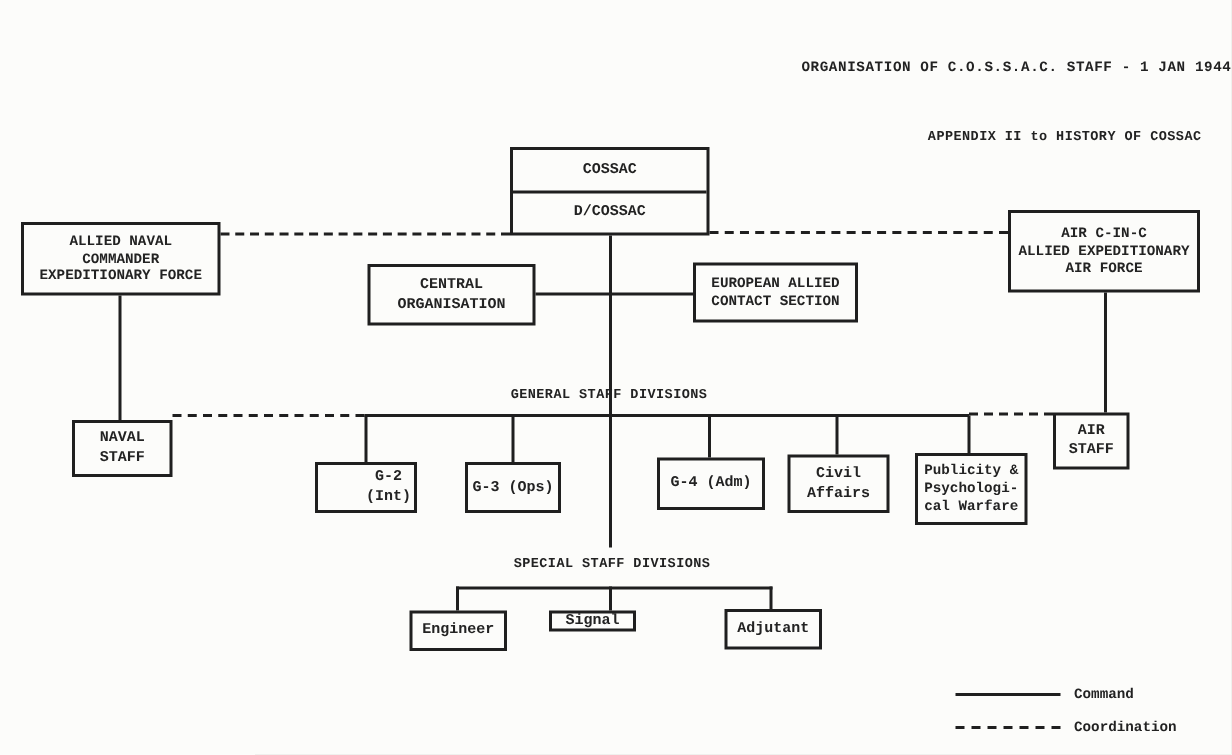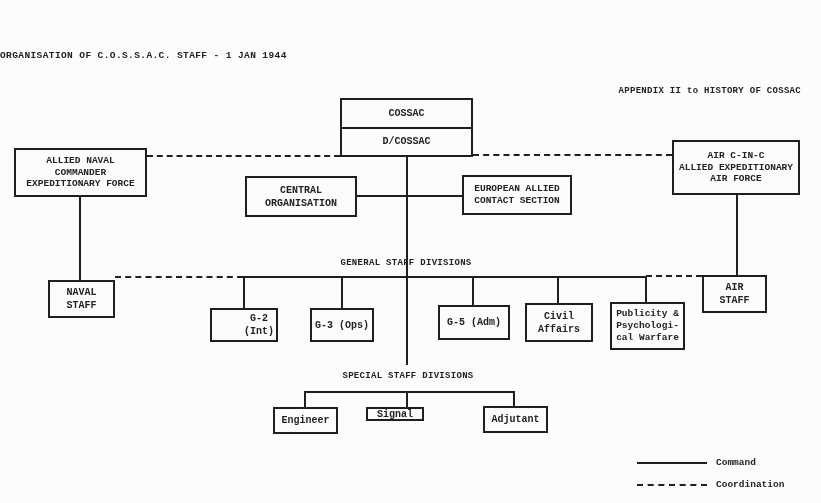--- a/index.html
+++ b/index.html
@@ -3,22 +3,22 @@
 <meta charset="utf-8">
 <style>
   html,body { margin:0; padding:0; background:#e8e8e4; }
   .canvas {
     position:relative; width:821px; height:503px; margin:0 auto;
     background:#fcfcfa; overflow:hidden;
     font-family:"Liberation Mono","DejaVu Sans Mono",monospace;
     color:#222;
   }
   .title {
-    position:absolute; left:0; top:50px; width:100%;
-    text-align:left; font-size:9.5px; font-weight:700; letter-spacing:0.4px;font-family:Liberation Mono, monospace;
+    position:absolute; left:0; top:39px; width:100%;
+    text-align:right; font-size:9.5px; font-weight:700; letter-spacing:0.4px;font-family:Liberation Mono, monospace;
   }
   .appendix {
     position:absolute; right:20px; top:86px;
     font-size:9px; font-weight:700; letter-spacing:0.3px;
   }
   .box {
     position:absolute; box-sizing:border-box;
     border:2px solid #1f1f1f; background:transparent;
     display:flex; align-items:center; justify-content:center;
   }
@@ -83,32 +83,32 @@
     <span class="box-label">NAVAL
 STAFF</span>
   </div>
   <div class="box" style="left:210px; top:308px; width:68px; height:34px;padding-left:30px;">
     <span class="box-label">G-2 (Int)</span>
   </div>
   <div class="box" style="left:310px; top:308px; width:64px; height:34px;justify-content:center;">
     <span class="box-label">G-3 (Ops)</span>
   </div>
   <div class="box" style="left:438px; top:305px; width:72px; height:35px;">
-    <span class="box-label">G-5 (Adm)</span>
+    <span class="box-label">G-4 (Adm)</span>
   </div>
   <div class="box" style="left:525px; top:303px; width:68px; height:39px;">
     <span class="box-label">Civil
 Affairs</span>
   </div>
   <div class="box" style="left:610px; top:302px; width:75px; height:48px;">
     <span class="box-label small">Publicity &amp;
 Psychologi-
 cal Warfare</span>
   </div>
-  <div class="box" style="left:702px; top:275px; width:65px; height:38px;">
+  <div class="box" style="left:702px; top:275px; width:51px; height:38px;">
     <span class="box-label">AIR
 STAFF</span>
   </div>
 
   <div class="box" style="left:273px; top:407px; width:65px; height:27px;">
     <span class="box-label">Engineer</span>
   </div>
   <div class="box" style="left:366px; top:407px; width:58px; height:14px;">
     <span class="box-label">Signal</span>
   </div>

